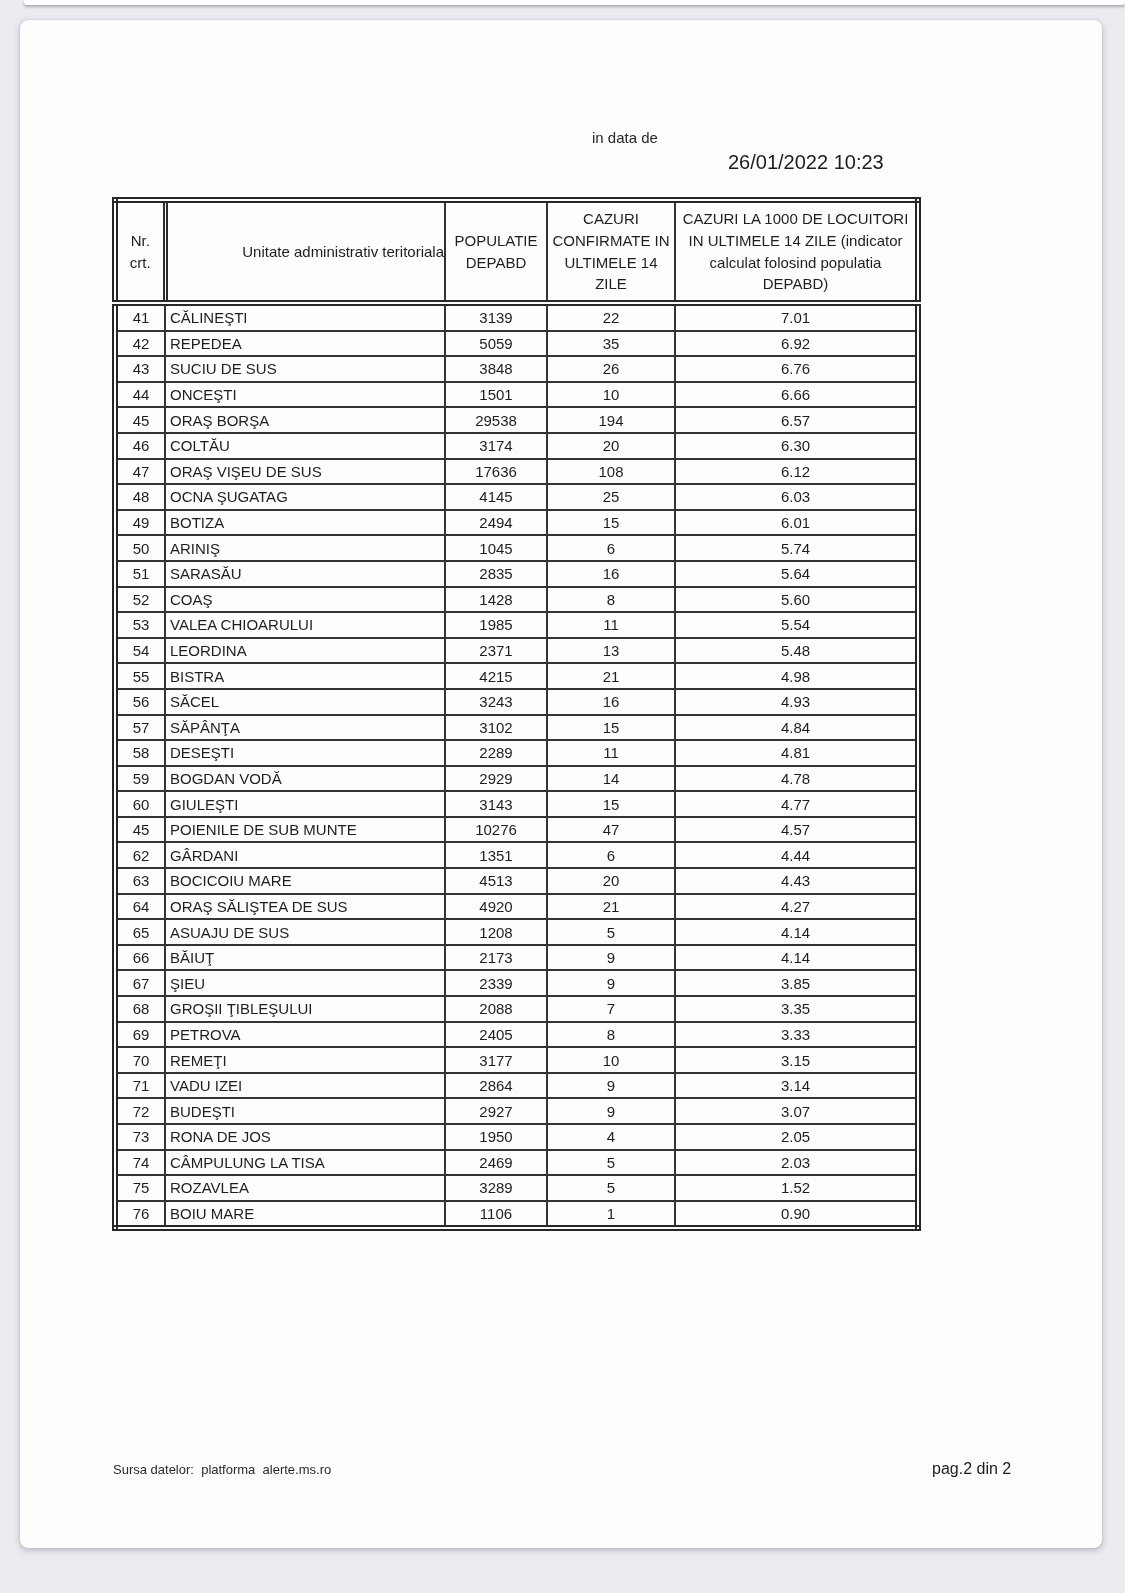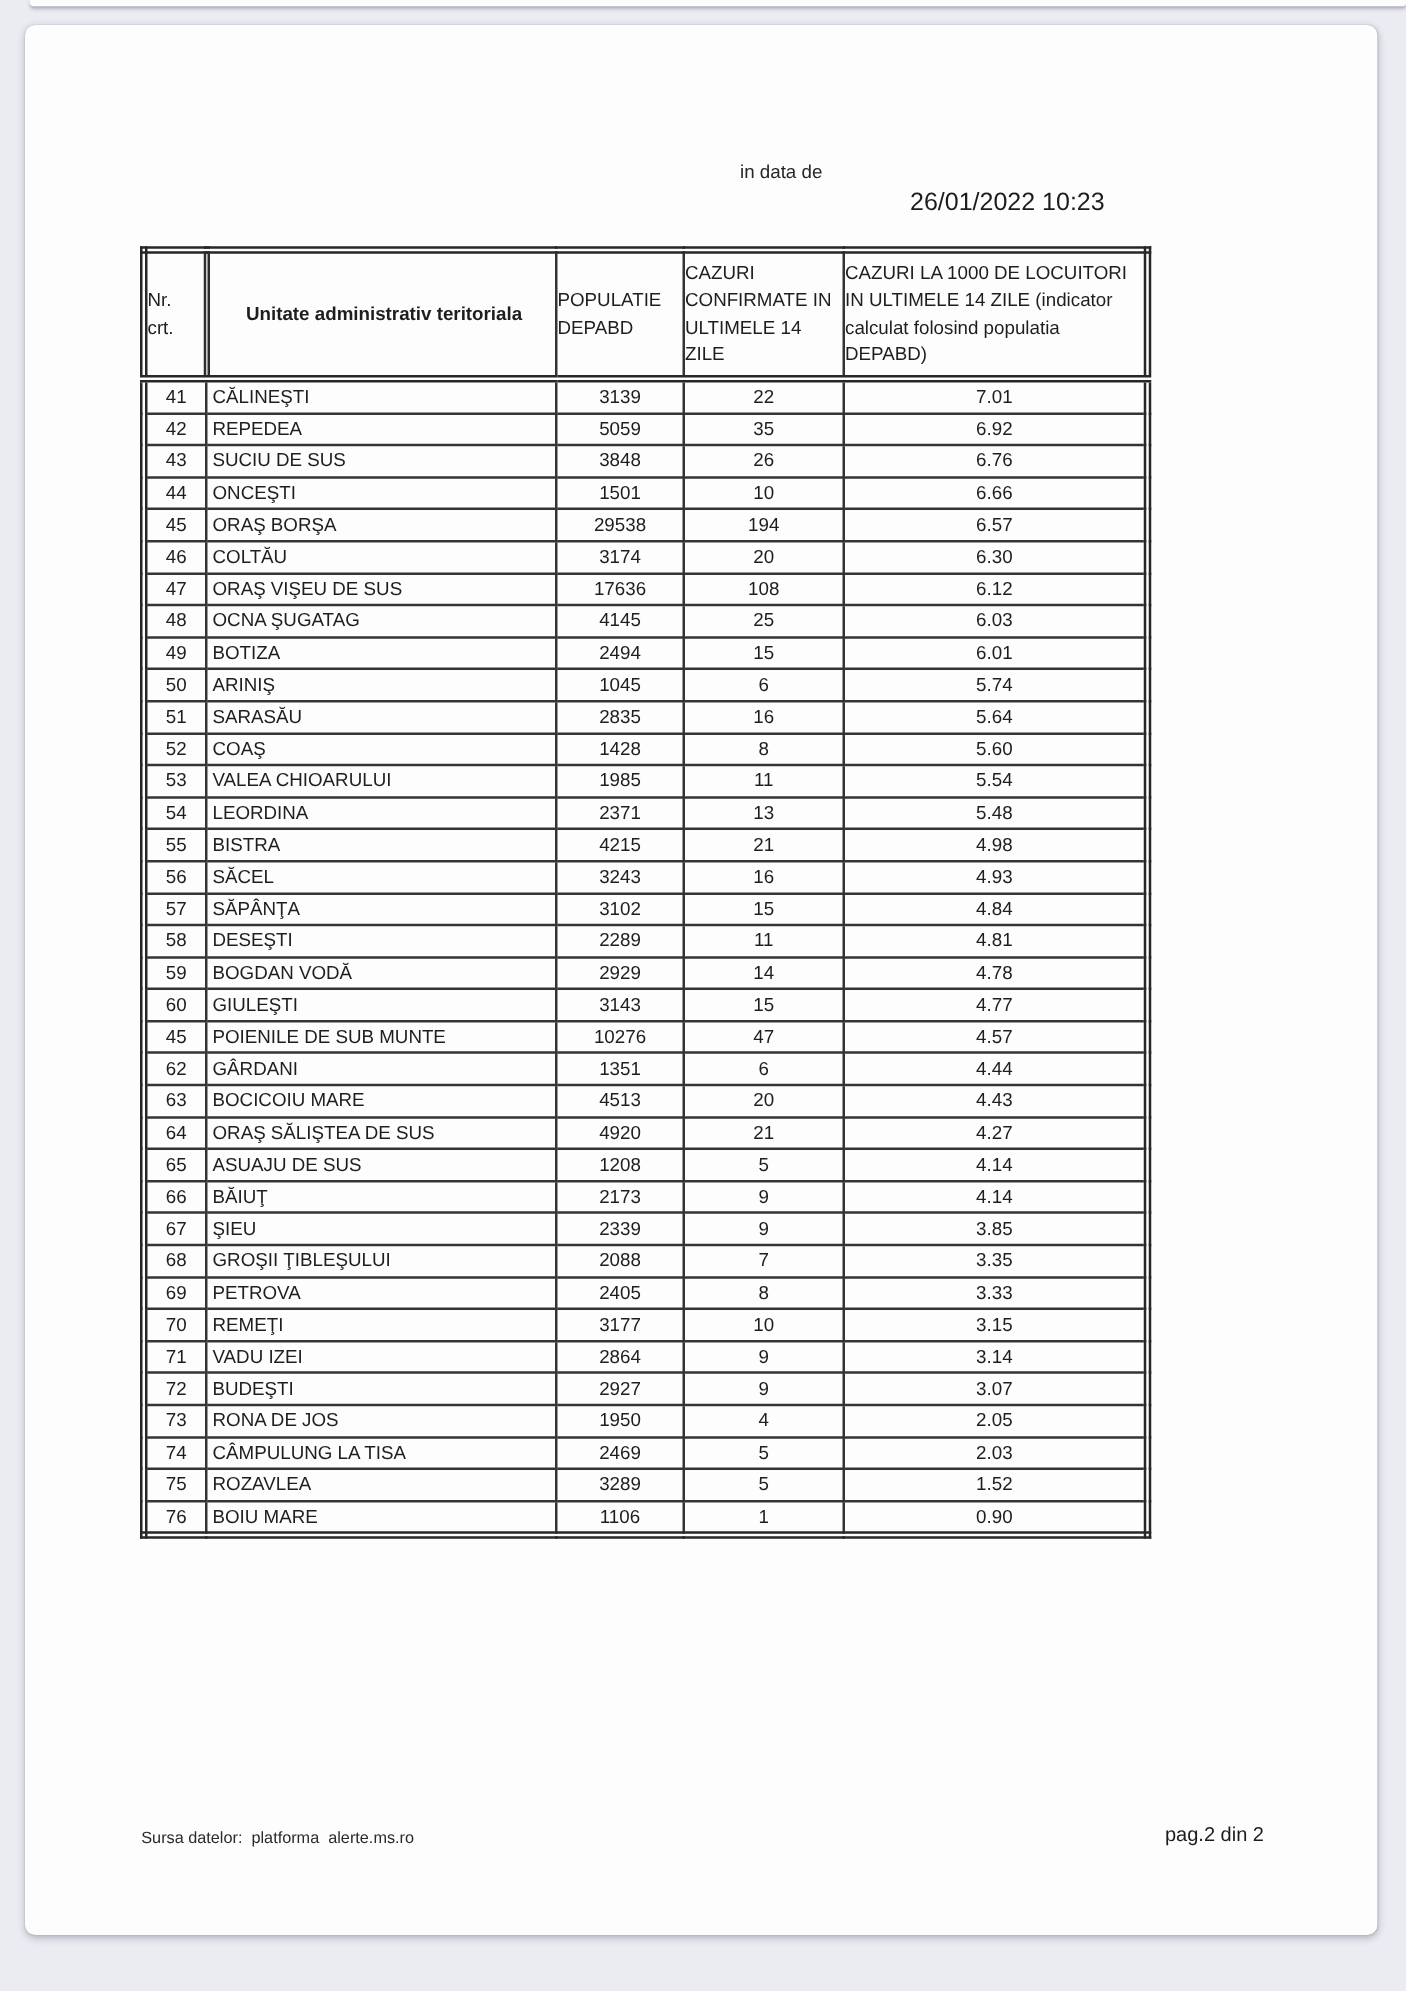--- a/index.html
+++ b/index.html
@@ -47,27 +47,27 @@
     border: 2px solid #343434;
     padding: 0;
     overflow: hidden;
     white-space: nowrap;
   }
   table.cases thead th {
     border-bottom: 6px double #272727;
     height: 97px;
     font-weight: normal;
     font-size: 15px;
-    text-align: left;
+    text-align: center;
     vertical-align: middle;
     line-height: 1.45;
     white-space: normal;
   }
   table.cases thead th.c0 { white-space: pre-line; border-right: 5px double #2c2c2c; }
-  table.cases thead th.c1 { text-align: center; padding-left: 3px; font-weight: bold; }
+  table.cases thead th.c1 { text-align: right; padding-left: 3px; }
   table.cases tbody td {
     height: 23.6px;
     text-align: center;
     vertical-align: middle;
   }
   table.cases tbody td.c1 {
     text-align: left;
     padding-left: 4px;
   }
   .footer-source {

